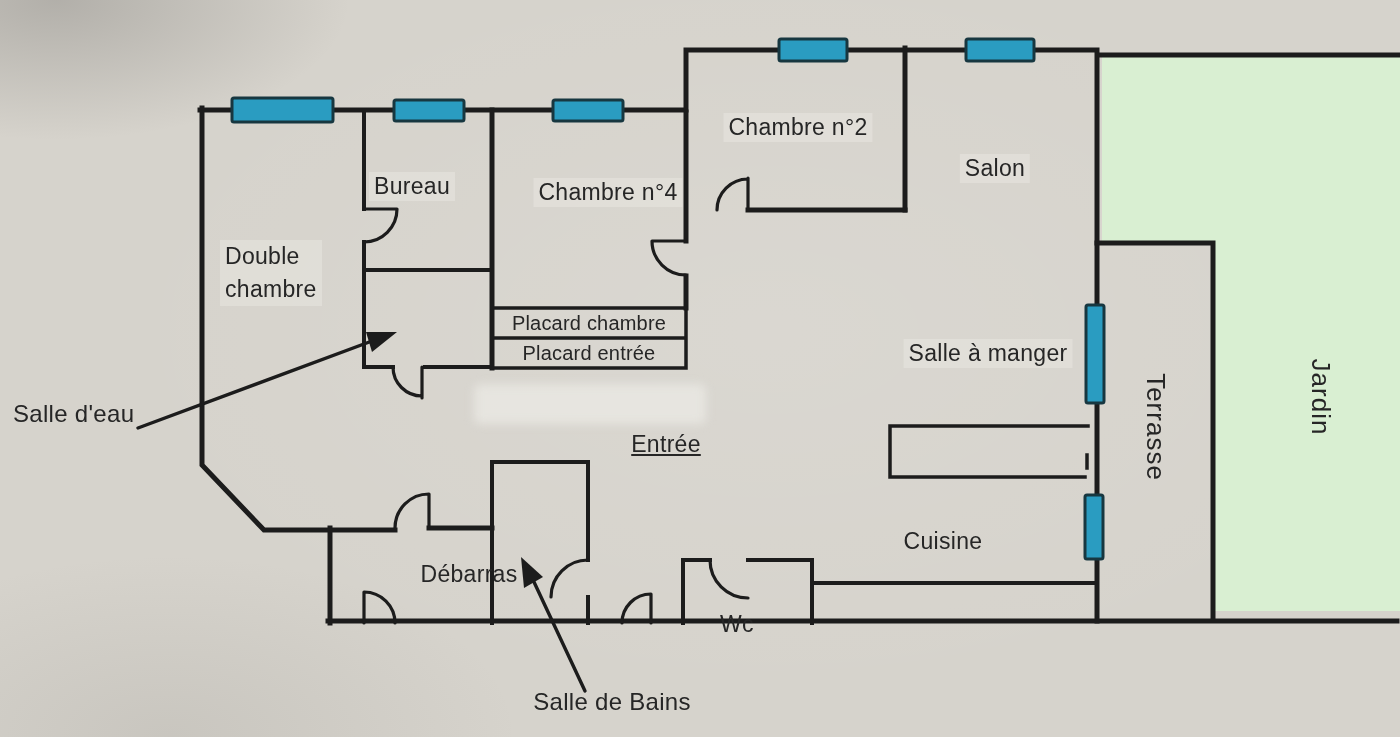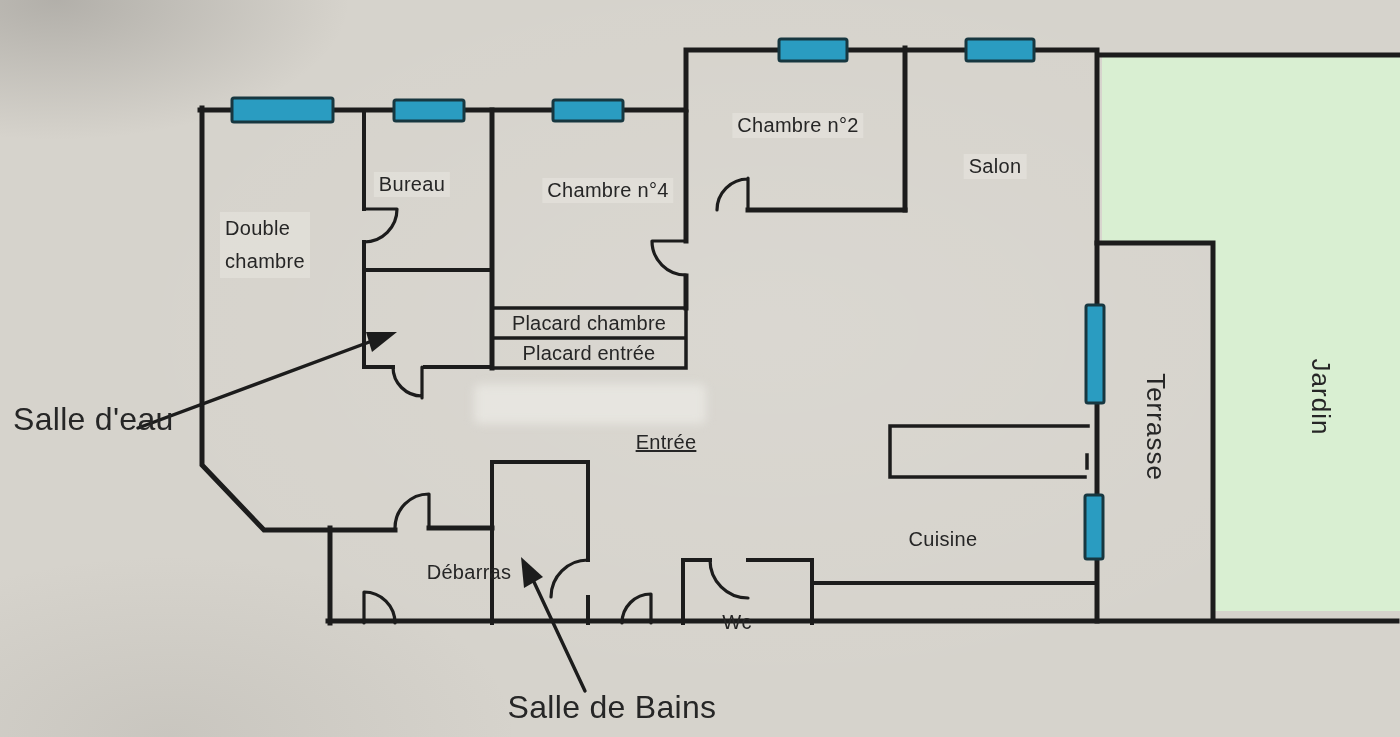--- a/index.html
+++ b/index.html
@@ -21,21 +21,21 @@
   .door{stroke:var(--wall,#1c1c1c);fill:none;stroke-width:3.2;stroke-linecap:round;}
   .fixture{stroke:var(--wall,#1c1c1c);fill:none;stroke-width:3.5;stroke-linecap:square;}
   .win{fill:var(--window-fill,#2a9cc1);stroke:var(--window-border,#173740);stroke-width:3;}
   .garden{fill:var(--garden,#d9efd2);}
   .arrow{stroke:var(--wall,#1c1c1c);fill:none;stroke-width:3.4;stroke-linecap:round;}
   .arrowhead{fill:var(--wall,#1c1c1c);stroke:none;}
   .lbl{
     position:absolute;
     transform:translate(-50%,0);
     white-space:nowrap;
-    font-size:20px;
+    font-size:23px;
     letter-spacing:.3px;
     background:rgba(233,231,226,.50);
     padding:0 5px;
     line-height:1.25;
   }
   .lbl.plain{background:none;}
   .lbl.leftalign{transform:none;}
   .lbl.vert{
     writing-mode:vertical-rl;
     transform:translate(-50%,-50%);
@@ -149,35 +149,36 @@
     </g>
 
     <g>
       <path class="arrow" d="M138,428 L372,341"></path>
       <polygon class="arrowhead" points="397,332 372,352 366,332"></polygon>
       <path class="arrow" d="M585,691 L534,582"></path>
       <polygon class="arrowhead" points="521,557 543,577 524,588"></polygon>
     </g>
   </svg>
 
-  <div class="lbl leftalign" style="left:220px;top:212px;line-height:33px;">
+  <div class="lbl leftalign" style="left:220px;top:240px;line-height:33px;">
     <div>Double</div>
     <div>chambre</div>
   </div>
   <div class="lbl" style="left:412px;top:172px;">Bureau</div>
   <div class="lbl" style="left:608px;top:178px;">Chambre n°4</div>
   <div class="lbl" style="left:798px;top:113px;">Chambre n°2</div>
   <div class="lbl" style="left:995px;top:154px;">Salon</div>
+  <div class="lbl" style="left:988px;top:339px;">Salle à manger</div>
   <div class="lbl plain" style="left:666px;top:430px;text-decoration:underline;">Entrée</div>
   <div class="lbl plain" style="left:924px;top:527px;margin-left:19px;">Cuisine</div>
   <div class="lbl plain" style="left:422px;top:560px;margin-left:47px;">Débarras</div>
   <div class="lbl plain" style="left:737px;top:590px;margin-top:20px;">Wc</div>
 
   <div class="placard-box" style="left:492px;top:338px;width:194px;height:30px;">Placard entrée</div>
   <div class="placard-box" style="left:492px;top:308px;width:194px;height:30px;">Placard chambre</div>
 
-  <div class="lbl leftalign plain" style="left:8px;top:399px;font-size:32px;">Salle d'eau</div>
-  <div class="lbl plain" style="left:612px;top:687px;font-size:32px;">Salle de Bains</div>
+  <div class="lbl leftalign plain" style="left:8px;top:399px;font-size:24px;">Salle d'eau</div>
+  <div class="lbl plain" style="left:612px;top:687px;font-size:24px;">Salle de Bains</div>
 
   <div class="lbl vert" style="left:1156px;top:427px;">Terrasse</div>
   <div class="lbl vert" style="left:1321px;top:397px;">Jardin</div>
 
 </div>
 
 </body></html>

